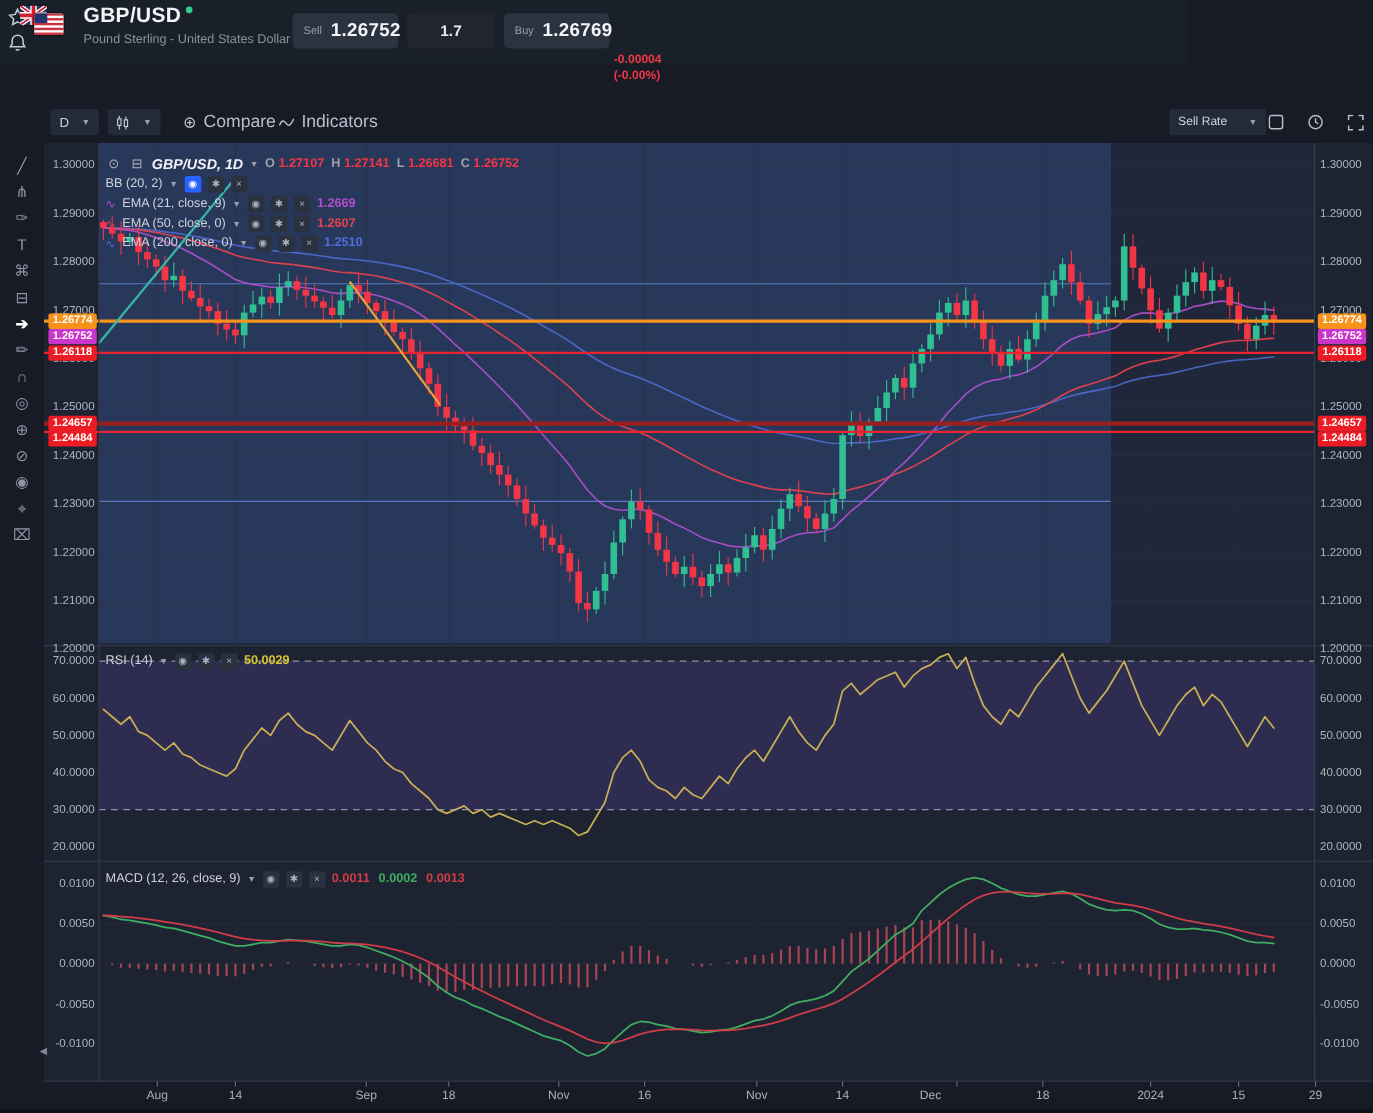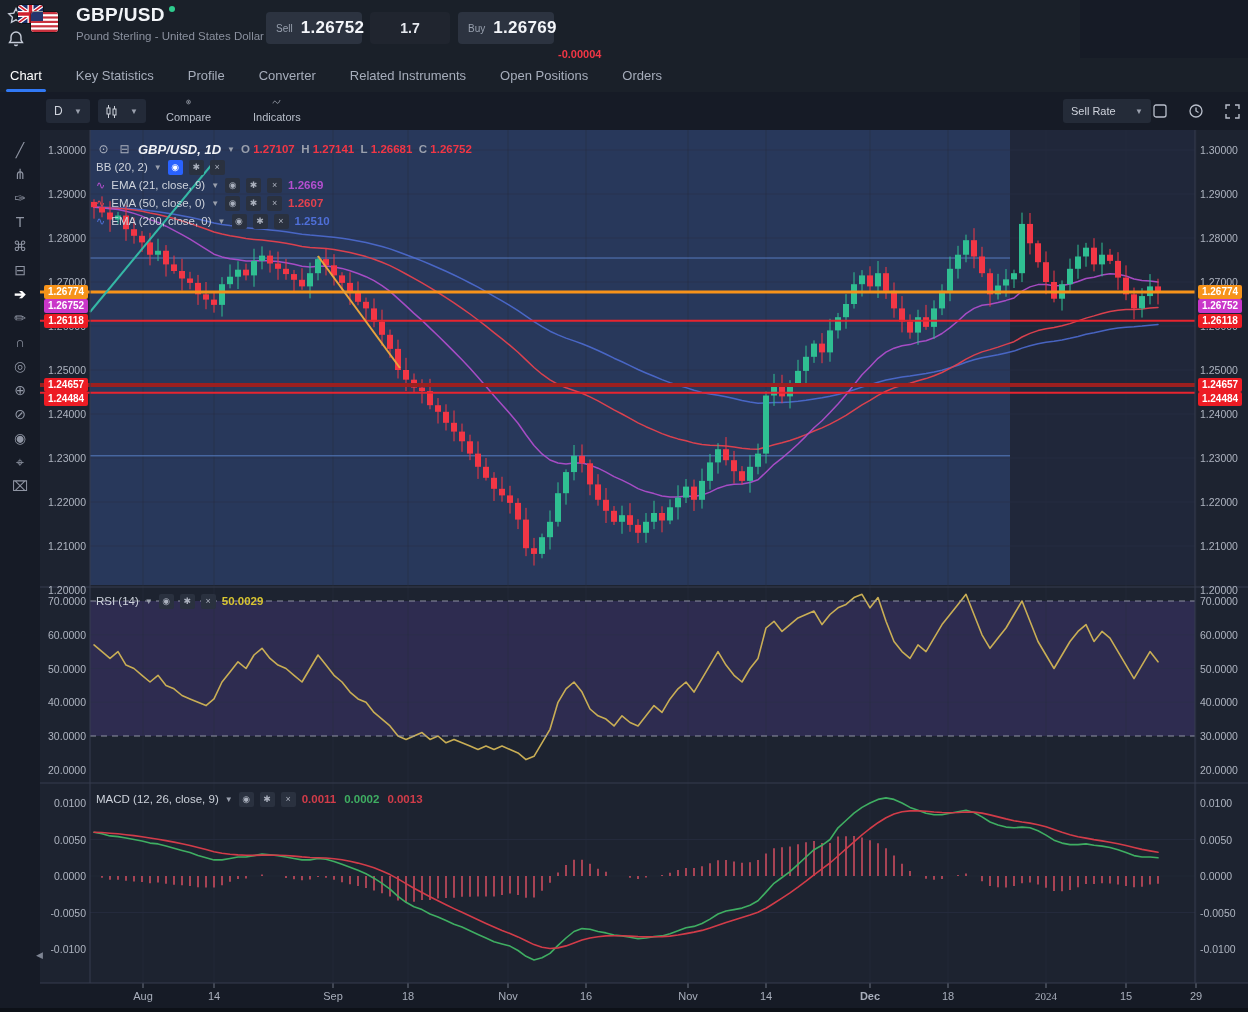--- a/index.html
+++ b/index.html
@@ -23,21 +23,21 @@
 
   
   .tabs { position:absolute; left:0; top:58px; width:1248px; height:34px; display:flex; align-items:center; padding-left:8px; gap:30px; background:#1a2029; }
   .tab { font-size:13px; color:#a6adbb; cursor:pointer; position:relative; padding:9px 2px; }
   .tab.active { color:#ffffff; }
   .tab.active::after { content:""; position:absolute; left:-2px; right:-2px; bottom:0; height:3px; border-radius:2px; background:#3179f5; }
 
   
   .tbar { position:absolute; left:40px; top:92px; width:1208px; height:38px; }
   .tbtn { position:absolute; top:7px; height:24px; display:flex; align-items:center; gap:5px; font-size:12px; color:#cfd3dc; background:#232a38; border-radius:3px; padding:0 8px; cursor:pointer; }
-  .tlink { position:absolute; top:7px; height:24px; display:flex; align-items:center; gap:6px; font-size:11px; color:#b9bfcb; cursor:pointer;flex-direction:column; }
+  .tlink { position:absolute; top:7px; height:24px; display:flex; align-items:center; gap:6px; font-size:16px; color:#b9bfcb; cursor:pointer; }
   .caret { font-size:8px; color:#9aa0ad; }
   .ticon { position:absolute; top:7px; width:24px; height:24px; display:flex; align-items:center; justify-content:center; color:#b9bfcb; cursor:pointer; }
 
   
   .rail { position:absolute; left:0; top:130px; width:40px; height:882px; }
   .tool { position:absolute; left:0; width:40px; height:24px; display:flex; align-items:center; justify-content:center; font-size:14px; color:#8f95a3; cursor:pointer; }
   .tool.active { color:#ffffff; font-weight:bold; }
 
   
   #chartsvg { position:absolute; left:0; top:0; z-index:1; }
@@ -116,29 +116,20 @@
     <div class="quote-box" style="left:458px; width:96px;">
       <span class="ql">Buy</span>
         <span class="qv">1.26769</span>
     </div>
     <div class="chg">
       <div>-0.00004</div>
       <div>(-0.00%)</div>
     </div>
   </div>
 
-  <div class="tabs" id="tabs">
-      <div class="tab active">Chart</div>
-      <div class="tab">Key Statistics</div>
-      <div class="tab">Profile</div>
-      <div class="tab">Converter</div>
-      <div class="tab">Related Instruments</div>
-      <div class="tab">Open Positions</div>
-      <div class="tab">Orders</div>
-    </div>
 
   <div class="tbar">
     <div class="tbtn" style="left:6px; width:44px; justify-content:space-between;">
       <span>D</span>
         <span class="caret">▼</span>
     </div>
     <div class="tbtn" style="left:58px; width:48px; justify-content:space-between;">
       <svg width="11" height="13" viewBox="0 0 11 13">
           <rect x="1" y="3" width="3" height="6" fill="none" stroke="#cfd3dc"></rect>
           <line x1="2.5" y1="0" x2="2.5" y2="3" stroke="#cfd3dc"></line>
@@ -721,23 +712,23 @@
       <div class="chip lft" style="top: 392.092px; background: rgb(237, 28, 36);">1.24484</div>
       <div class="chip rgt" style="top: 392.092px; background: rgb(237, 28, 36);">1.24484</div>
       <div class="tlbl" style="left: 143px;">Aug</div>
       <div class="tlbl" style="left: 214px;">14</div>
       <div class="tlbl" style="left: 333px;">Sep</div>
       <div class="tlbl" style="left: 408px;">18</div>
       <div class="tlbl" style="left: 508px;">Nov</div>
       <div class="tlbl" style="left: 586px;">16</div>
       <div class="tlbl" style="left: 688px;">Nov</div>
       <div class="tlbl" style="left: 766px;">14</div>
-      <div class="tlbl" style="left: 870px; font-weight: bold;">Dec</div>
+      <div class="tlbl" style="left: 846px;">Dec</div>
       <div class="tlbl" style="left: 948px;">18</div>
-      <div class="tlbl" style="left: 1046px; font-family: Liberation Serif, serif;">2024</div>
+      <div class="tlbl" style="left: 1046px;">2024</div>
       <div class="tlbl" style="left: 1126px;">15</div>
       <div class="tlbl" style="left: 1196px;">29</div>
     </div>
 
   <div class="legend" style="left:96px; top:140px;">
     <div class="lrow">
       <span class="micon" style="background:transparent; font-size:12px;">⊙</span>
       <span class="micon" style="background:transparent; font-size:12px;">⊟</span>
       <span class="lsym">GBP/USD, 1D</span>
       <span class="caret">▼</span>

